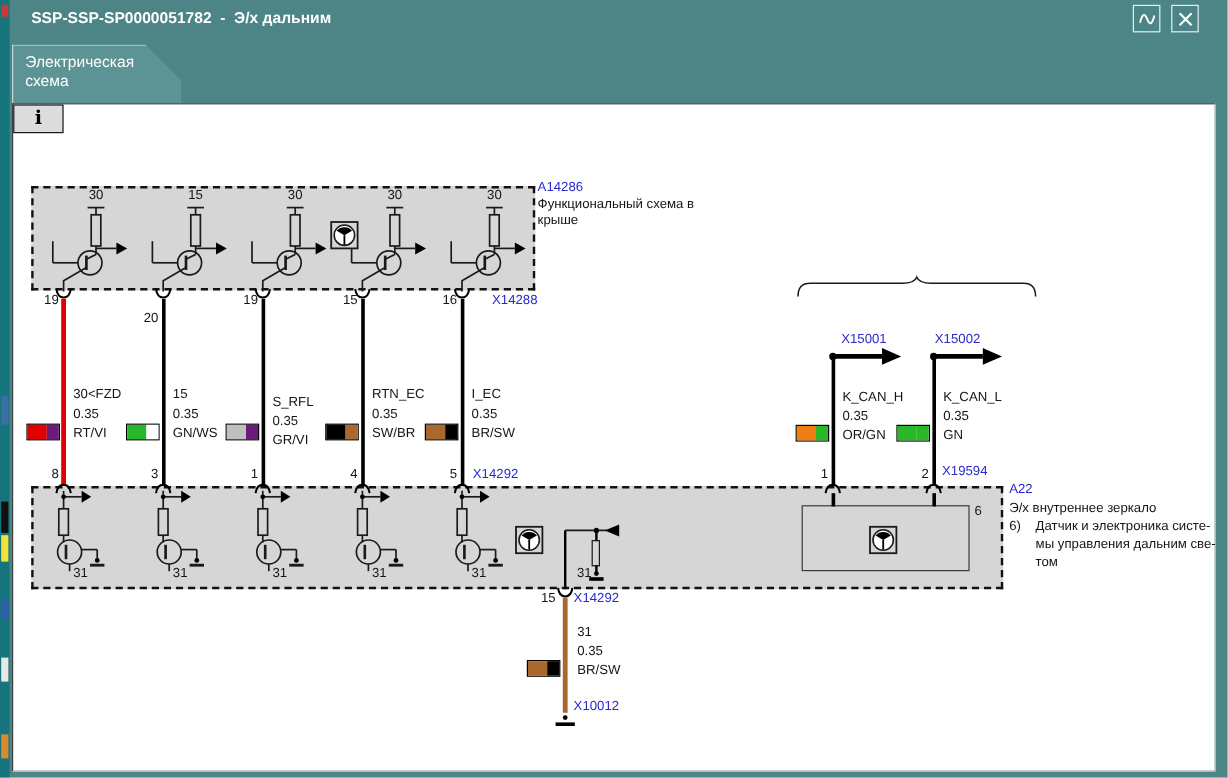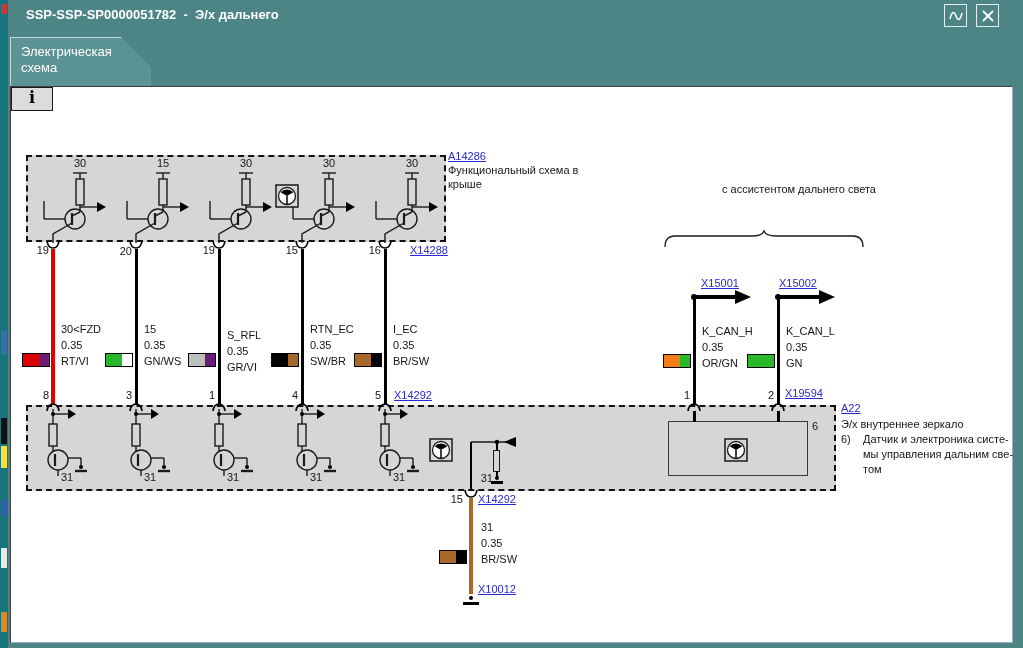--- a/index.html
+++ b/index.html
@@ -16,21 +16,21 @@
   #tab{left:10px;top:37px;width:141px;height:49px;background:#5c9394;color:#fff;font-size:13px;
        padding:6px 0 0 10px;box-sizing:border-box;line-height:16px;
        clip-path:polygon(0 0,111px 0,141px 30px,141px 100%,0 100%);
        border-left:1px solid #c3d9d9;border-top:1px solid #c3d9d9;cursor:pointer}
   
   #content{left:10px;top:86px;width:1001px;height:555px;background:#ffffff;
            border-top:1px solid #3f3f3f;border-left:1px solid #3f3f3f;
            border-right:1px solid #9ab3b3;border-bottom:1px solid #9ab3b3}
   .gbox{position:absolute;background:#d6d6d6;border:2px dashed #121212;box-sizing:border-box}
   .lbl{position:absolute;font-size:11px;line-height:13px;color:#151515;white-space:nowrap}
-  .link{color:#2a2ace;text-decoration:underline;cursor:pointer}
+  .link{color:#2a2ace;cursor:pointer}
   .pin{width:20px;text-align:right}
   .wlabel{position:absolute;font-size:11px;line-height:16px;color:#151515;white-space:nowrap}
   .wire{position:absolute;background:#000}
   .swatch{position:absolute;width:26px;height:12px;border:1.5px solid #000;display:flex;box-sizing:content-box}
   .sw-a{width:16px;height:100%}
   .sw-b{flex:1;height:100%}
   .resistor{position:absolute;width:7px;height:22px;border:1.5px solid #1a1a1a;box-sizing:border-box}
   svg.sym{position:absolute;overflow:visible}
   #info-box{left:11px;top:42px;width:42px;height:24px;background:#dcdcdc;border:1.7px solid #1a1a1a;
             box-sizing:border-box;text-align:center;font-family:"DejaVu Serif",serif;
@@ -45,21 +45,21 @@
 <div id="desktop-strip" class="abs">
   <div class="abs" style="left:1px;top:330px;width:6px;height:24px;background:#3a6ea5"></div>
   <div class="abs" style="left:1px;top:418px;width:6px;height:26px;background:#101010"></div>
   <div class="abs" style="left:1px;top:446px;width:6px;height:22px;background:#f4e23a"></div>
   <div class="abs" style="left:1px;top:500px;width:6px;height:16px;background:#2f5fa8"></div>
   <div class="abs" style="left:1px;top:548px;width:6px;height:20px;background:#e8e8e8"></div>
   <div class="abs" style="left:1px;top:612px;width:6px;height:20px;background:#d98b2b"></div>
   <div class="abs" style="left:1px;top:4px;width:6px;height:10px;background:#c23a3a"></div>
 </div>
 
-<div id="title" class="abs">SSP-SSP-SP0000051782  -  Э/х дальнего</div>
+<div id="title" class="abs">SSP-SSP-SP0000051782  -  Э/х дальним</div>
 <div class="winbtn abs" style="left:944px">
   <svg width="16" height="16" viewBox="0 0 16 16">
     <path d="M2,11 C4,3 6,3 8,8 C10,13 12,13 14,5" fill="none" stroke="#ffffff" stroke-width="1.6"></path>
   </svg>
 </div>
 <div class="winbtn abs" style="left:976px">
   <svg width="14" height="14" viewBox="0 0 14 14">
     <path d="M2,2 L12,12 M12,2 L2,12" stroke="#ffffff" stroke-width="1.8"></path>
   </svg>
 </div>
@@ -168,21 +168,21 @@
   </svg>
 
   <svg class="sym" style="left:264px;top:97px" width="24" height="24">
     <rect x="1" y="1" width="22" height="22" fill="#d6d6d6" stroke="#1a1a1a" stroke-width="1.5"></rect>
     <circle cx="12" cy="12" r="8.5" fill="#ffffff" stroke="#1a1a1a" stroke-width="1.3"></circle>
     <path d="M5.6,8.3 A8.5,8.5 0 0 1 18.4,8.3 L12,12 Z" fill="#000"></path>
     <line x1="12" y1="12" x2="12" y2="20" stroke="#000" stroke-width="1.5"></line>
   </svg>
 
   <div class="lbl pin" style="left:18px;top:157px">19</div>
-  <div class="lbl pin" style="left:101px;top:158px">20</div>
+  <div class="lbl pin" style="left:101px;top:172px">20</div>
   <div class="lbl pin" style="left:184px;top:157px">19</div>
   <div class="lbl pin" style="left:267px;top:157px">15</div>
   <div class="lbl pin" style="left:350px;top:157px">16</div>
   <div class="lbl link" style="left:399px;top:157px">X14288</div>
 
   <svg class="sym" style="left:35px;top:153px" width="14" height="9">
       <path d="M1,1 Q2,8 7,8 Q12,8 13,1" fill="none" stroke="#000" stroke-width="1.7"></path>
     </svg>
   <svg class="sym" style="left:118px;top:153px" width="14" height="9">
       <path d="M1,1 Q2,8 7,8 Q12,8 13,1" fill="none" stroke="#000" stroke-width="1.7"></path>
@@ -250,21 +250,20 @@
       <div class="sw-b" style="background-color: rgb(0, 0, 0);"></div>
     </div>
 
   <div class="lbl pin" style="left:18px;top:302px">8</div>
   <div class="lbl pin" style="left:101px;top:302px">3</div>
   <div class="lbl pin" style="left:184px;top:302px">1</div>
   <div class="lbl pin" style="left:267px;top:302px">4</div>
   <div class="lbl pin" style="left:350px;top:302px">5</div>
   <div class="lbl link" style="left:383px;top:302px">X14292</div>
 
-  <div class="lbl" style="left:668px;top:96px;width:240px;text-align:center">с ассистентом дальнего света</div>
   <svg class="sym" style="left:653px;top:143px" width="200" height="18">
     <path d="M1,17 Q1,6 11,6 L88,6 Q98,6 100,1 Q102,6 112,6 L189,6 Q199,6 199,17" fill="none" stroke="#1a1a1a" stroke-width="1.3"></path>
   </svg>
 
   <div class="lbl link" style="left:690px;top:190px">X15001</div>
   <div class="lbl link" style="left:768px;top:190px">X15002</div>
   <svg class="sym" style="left:680px;top:201px" width="64" height="18">
     <circle cx="3" cy="9" r="3" fill="#000"></circle>
       <line x1="3" y1="9" x2="44" y2="9" stroke="#000" stroke-width="4"></line>
     <polygon points="44,2 60,9 44,16" fill="#000"></polygon>

